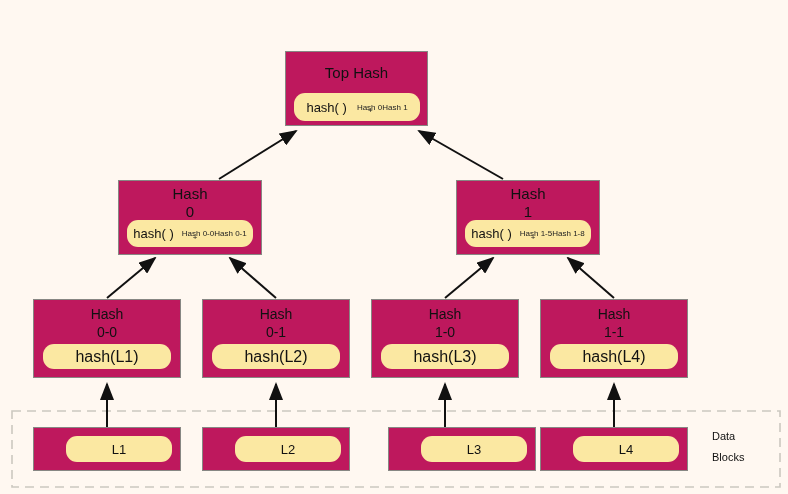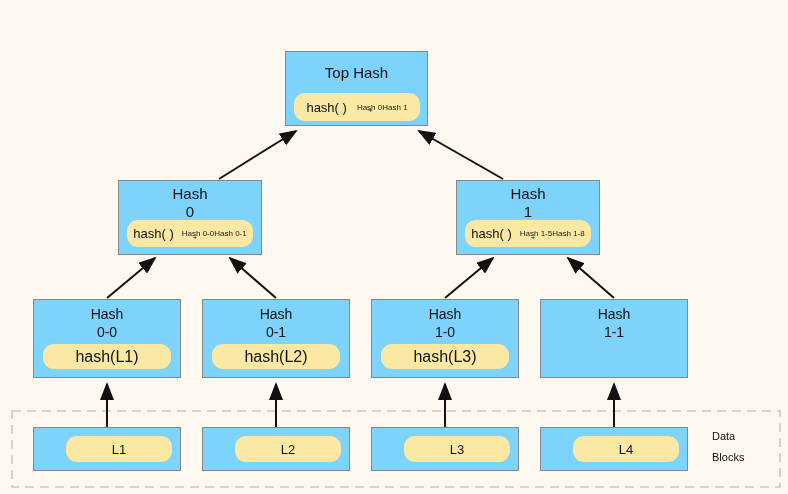--- a/index.html
+++ b/index.html
@@ -6,21 +6,21 @@
   body {
     width: 788px; height: 494px;
     background: #FFF8F1;
     font-family: "Liberation Sans", sans-serif;
     color: #111;
   }
   .canvas { position: relative; width: 788px; height: 494px; overflow: hidden; }
 
   .node {
     position: absolute;
-    background: #7dd3fc;
+    background: #be185d;
     border: 1.5px solid #878783;
     box-sizing: border-box;
   }
   .node-title {
     text-align: center;
     color: #111;
   }
   .title-single { font-size: 15px; line-height: 42px; height: 42px; }
   .title-two { padding-top: 4px; font-size: 15px; line-height: 18px; }
   .l3 .title-two { font-size: 14px; line-height: 18px; padding-top: 5px; }
@@ -158,29 +158,30 @@
       <div>1-0</div>
     </div>
     <div class="bar bar-l3">hash(L3)</div>
   </div>
 
   <div class="node l3" style="left:540px; top:299px; width:148px; height:79px;">
     <div class="node-title title-two">
       <div>Hash</div>
       <div>1-1</div>
     </div>
+    <div class="bar bar-l3">hash(L4)</div>
   </div>
 
   <div class="node" style="left:33px; top:427px; width:148px; height:44px;">
     <div class="bar bar-block">L1</div>
   </div>
   <div class="node" style="left:202px; top:427px; width:148px; height:44px;">
     <div class="bar bar-block">L2</div>
   </div>
-  <div class="node" style="left:371px; top:427px; width:148px; height:44px;">
+  <div class="node" style="left:388px; top:427px; width:148px; height:44px;">
     <div class="bar bar-block">L3</div>
   </div>
   <div class="node" style="left:540px; top:427px; width:148px; height:44px;">
     <div class="bar bar-block">L4</div>
   </div>
 
   <div class="data-blocks-label">
     <div>Data</div>
     <div>Blocks</div>
   </div>

